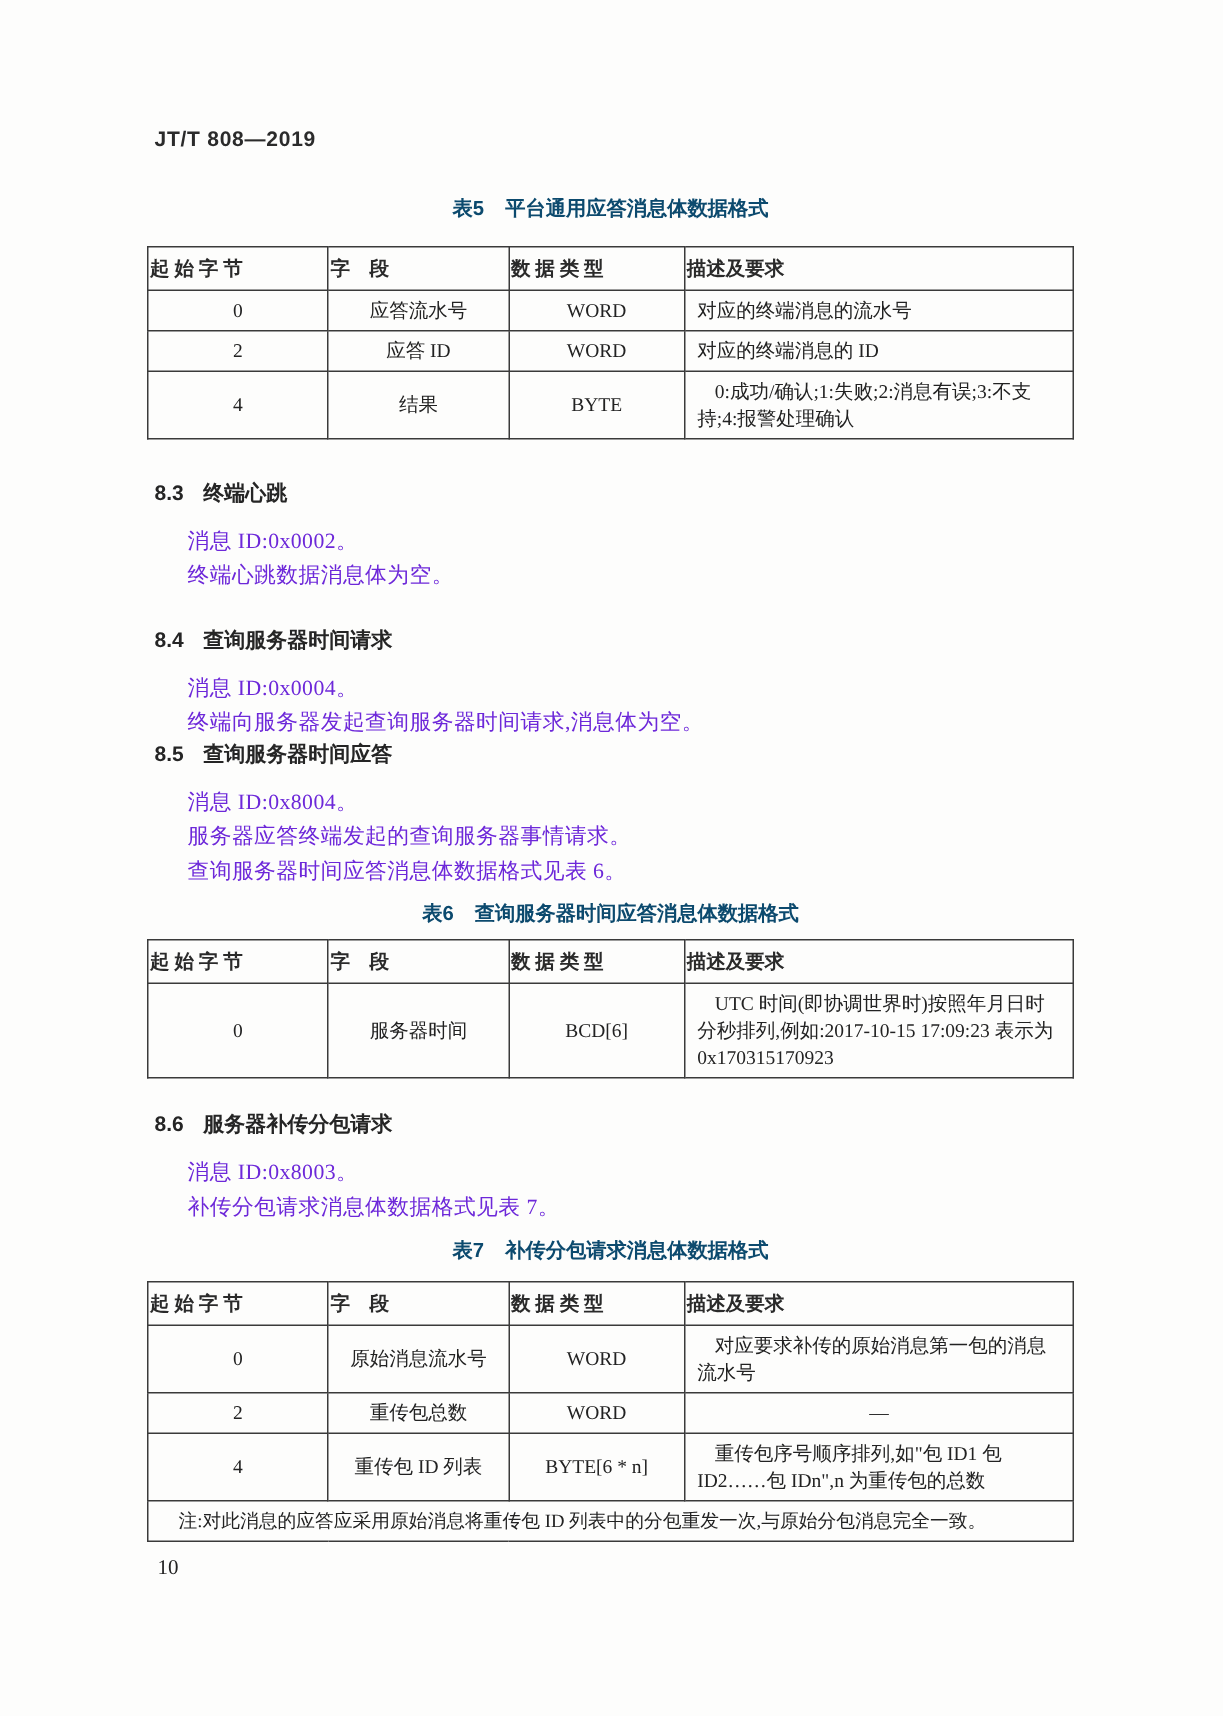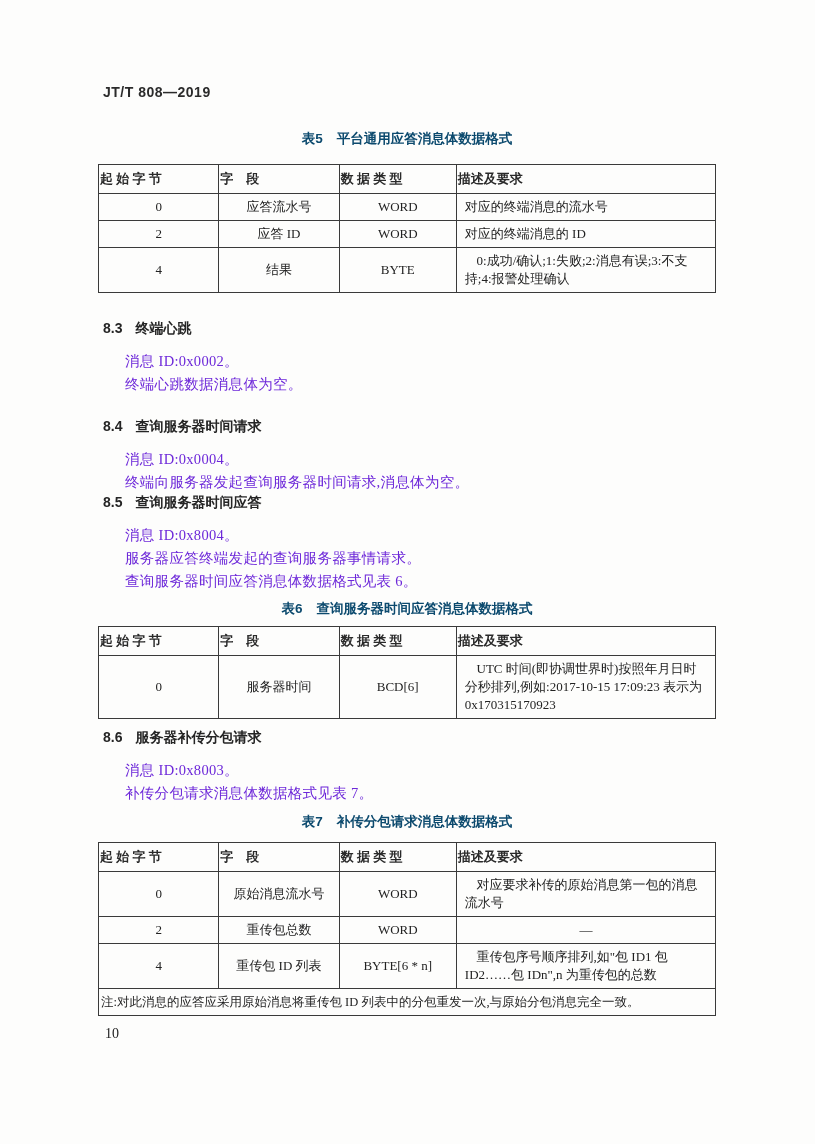--- a/index.html
+++ b/index.html
@@ -41,33 +41,33 @@
   table.std-table th,table.std-table td{border:1px solid #3a3a3a;}
   table.std-table th{
     font-weight:600;height:26px;font-size:13px;color:#2a2a2a;
     text-align:left;font-family:"Liberation Serif","DejaVu Serif",serif;
   }
   table.std-table td{line-height:18px;}
   td.c{text-align:center;padding:4px 2px;}
   td.l{text-align:left;padding:4px 8px;}
   .indent{text-indent:.9em;}
   td.note-cell{
-    padding:4px 2px;font-size:12.5px;line-height:17px;text-align:left;
+    padding:4px 20px;font-size:12.5px;line-height:17px;text-align:left;
   }
   col.c1{width:19.5%;}col.c2{width:19.5%;}col.c3{width:19%;}col.c4{width:42%;}
 
   .sec-head{
     font-family:"Liberation Sans","DejaVu Sans",sans-serif;
     font-weight:bold;font-size:14px;color:#252525;
     margin-left:5px;
   }
   .h83{margin-top:27px;}
   .h84{margin-top:22px;}
   .h85{}
-  .h86{margin-top:10px;}
+  .h86{margin-top:22px;}
   .sec-title{margin-left:13px;}
 
   .para{
     margin:0 0 0 27px;font-size:14.5px;line-height:23px;color:#6d28d9;
     letter-spacing:.3px;
   }
   .para.first{margin-top:12px;}
 
   .page-num{
     margin:10px 0 0 7px;font-size:14px;color:#222;

